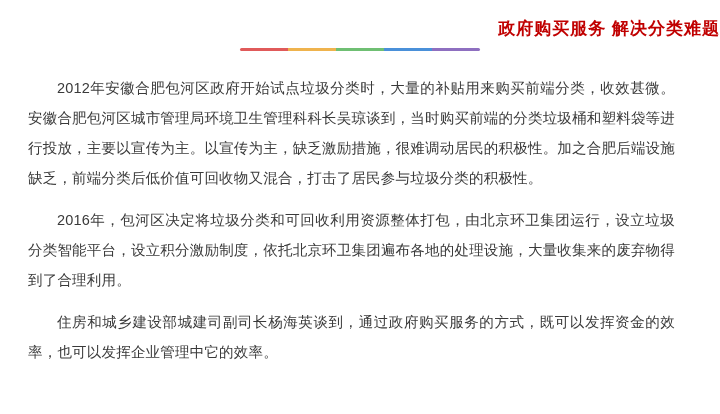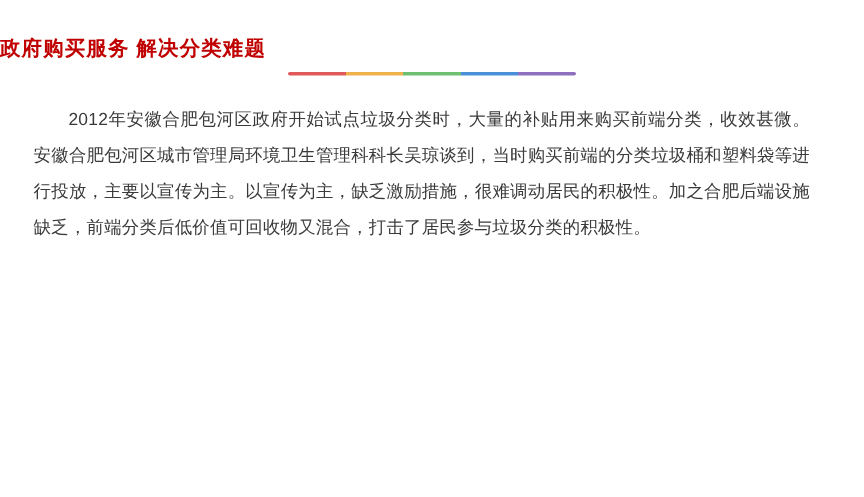--- a/index.html
+++ b/index.html
@@ -14,22 +14,22 @@
     color: #333333;
     overflow: hidden;
   }
   .page {
     position: relative;
     width: 720px;
     height: 414px;
     box-sizing: border-box;
   }
   .heading-wrap {
-    padding-top: 28px;
-    text-align: left;
+    padding-top: 16px;
+    text-align: right;
   }
   .heading {
     display: inline-block;
     font-size: 17px;
     font-weight: bold;
     color: #c00000;
     letter-spacing: 1px;
     line-height: 26px;
   }
   .rule {
@@ -62,15 +62,17 @@
 
 <div class="page">
 
   <div class="heading-wrap">
     <div class="heading">政府购买服务 解决分类难题</div>
     <div class="rule"></div>
   </div>
 
   <div class="body-copy">
     <p class="para">2012年安徽合肥包河区政府开始试点垃圾分类时，大量的补贴用来购买前端分类，收效甚微。安徽合肥包河区城市管理局环境卫生管理科科长吴琼谈到，当时购买前端的分类垃圾桶和塑料袋等进行投放，主要以宣传为主。以宣传为主，缺乏激励措施，很难调动居民的积极性。加之合肥后端设施缺乏，前端分类后低价值可回收物又混合，打击了居民参与垃圾分类的积极性。</p>
+    <p class="para">2016年，包河区决定将垃圾分类和可回收利用资源整体打包，由北京环卫集团运行，设立垃圾分类智能平台，设立积分激励制度，依托北京环卫集团遍布各地的处理设施，大量收集来的废弃物得到了合理利用。</p>
+    <p class="para">住房和城乡建设部城建司副司长杨海英谈到，通过政府购买服务的方式，既可以发挥资金的效率，也可以发挥企业管理中它的效率。</p>
   </div>
 
 </div>
 
 </body></html>

